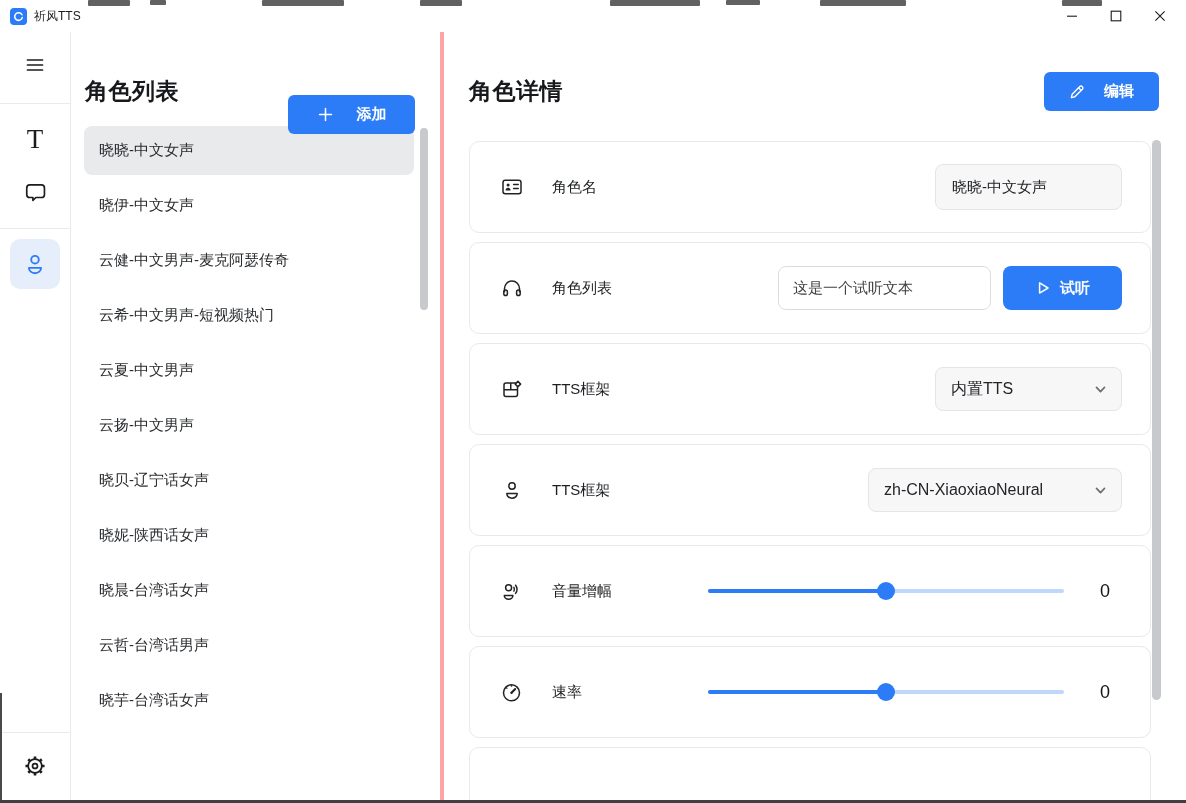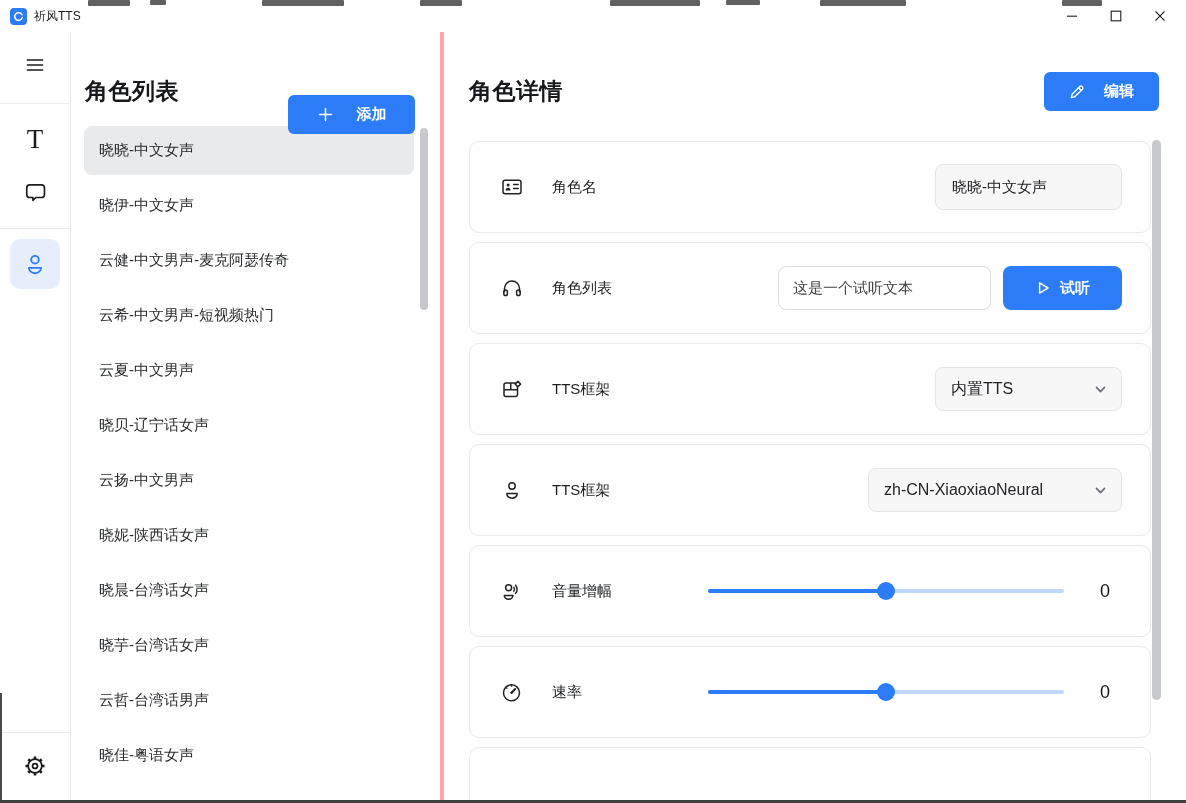--- a/index.html
+++ b/index.html
@@ -152,27 +152,26 @@
             </svg>
           <span>添加</span>
         </button>
       </div>
       <div class="role-list">
           <div class="role-item selected">晓晓-中文女声</div>
           <div class="role-item">晓伊-中文女声</div>
           <div class="role-item">云健-中文男声-麦克阿瑟传奇</div>
           <div class="role-item">云希-中文男声-短视频热门</div>
           <div class="role-item">云夏-中文男声</div>
+          <div class="role-item">云扬-中文男声</div>
           <div class="role-item">晓贝-辽宁话女声</div>
-          <div class="role-item">云扬-中文男声</div>
           <div class="role-item">晓妮-陕西话女声</div>
           <div class="role-item">晓晨-台湾话女声</div>
+          <div class="role-item">云哲-台湾话男声</div>
           <div class="role-item">晓芋-台湾话女声</div>
-          <div class="role-item">云哲-台湾话男声</div>
-          <div class="role-item">晓佳-粤语女声</div>
         </div>
       <div class="scroll-thumb list-scroll"></div>
     </aside>
 
     <section class="detail-panel">
       <div class="detail-header">
         <span class="panel-title">角色详情</span>
         <button class="btn-primary edit-btn">
           <svg width="17" height="17" viewBox="0 0 17 17" fill="none" stroke="#fff" stroke-width="1.4" stroke-linejoin="round" stroke-linecap="round">
             <path d="M3.2 11.2l-.8 3.4 3.4-.8 7.6-7.6a1.84 1.84 0 0 0-2.6-2.6z"></path>

